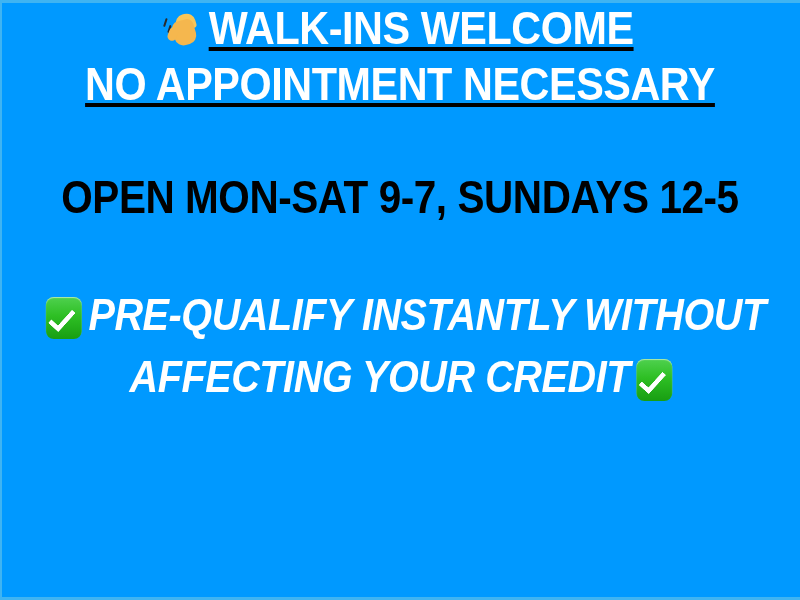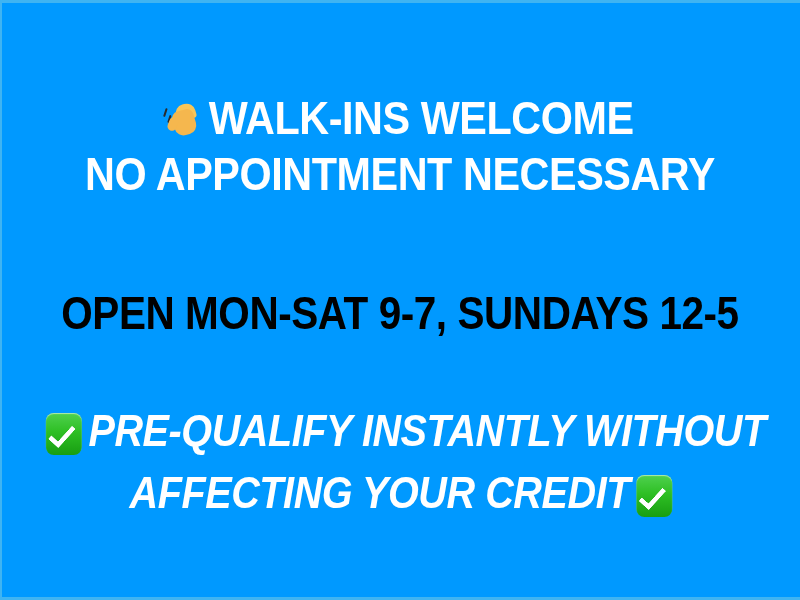--- a/index.html
+++ b/index.html
@@ -49,31 +49,31 @@
   .white-line {
     color: #FFFFFF;
   }
 
   .black-line {
     color: #000000;
   }
 
   
   #welcome-block {
-    margin-top: 90px;
-    width: 100%;
+    width: 100%;
+    text-decoration: underline;
   }
   #welcome-block .line {
     font-size: 47px;
     line-height: 56px;
   }
 
   
   #hours-block {
-    margin-top: 84px;
+    margin-top: 58px;
     width: 100%;
   }
   #hours-block .line {
     font-size: 46px;
     line-height: 54px;
   }
 
   
   #prequalify-block {
     margin-top: 60px;

